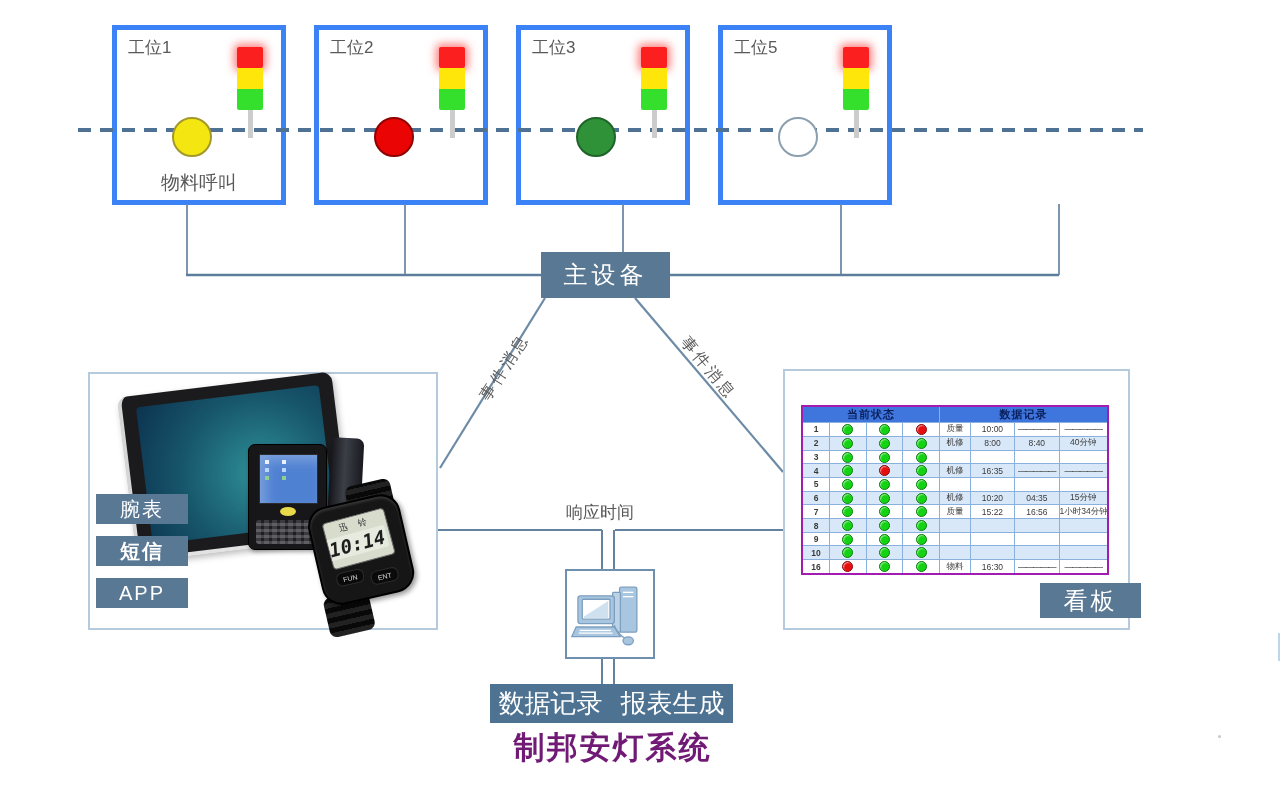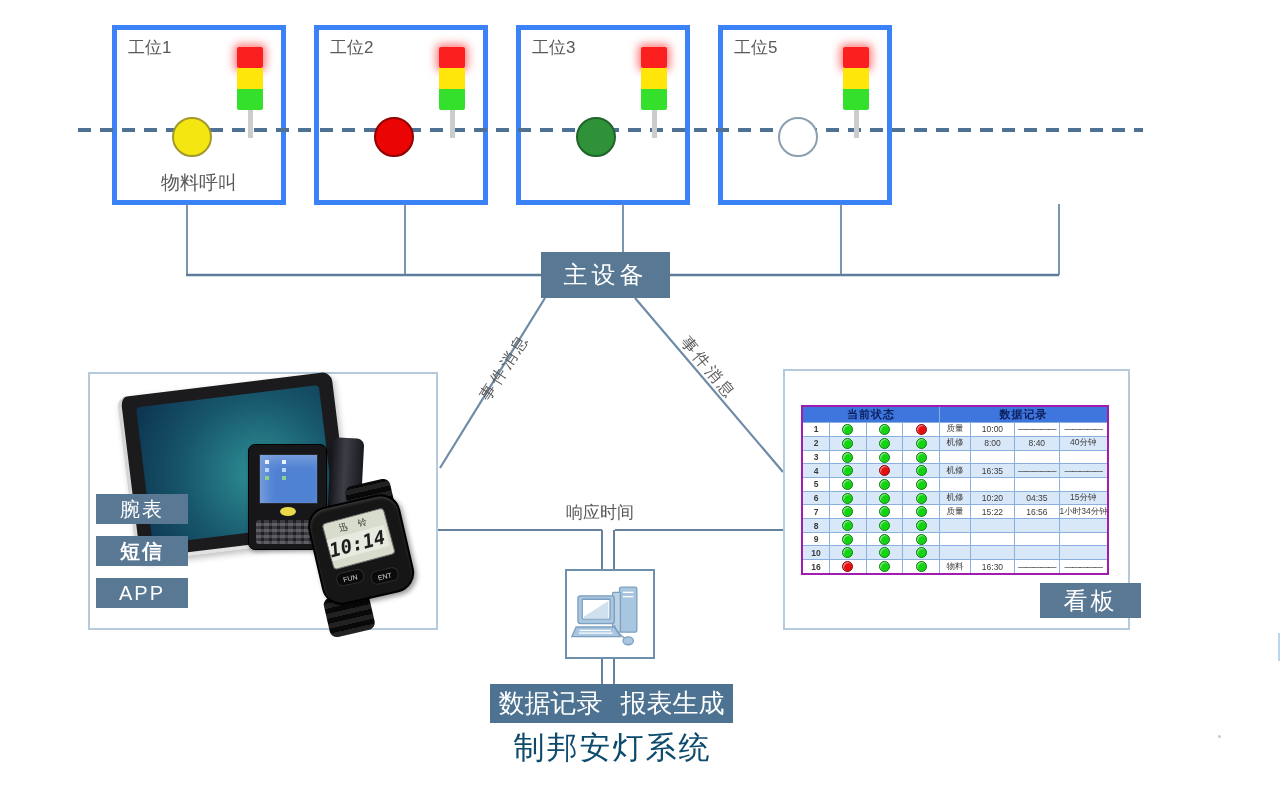--- a/index.html
+++ b/index.html
@@ -91,21 +91,21 @@
 
   #kanban-tag{position:absolute;left:1040px;top:583px;width:101px;height:35px;background:#597893;color:#fff;
        display:flex;align-items:center;justify-content:center;font-size:24px;letter-spacing:3px;z-index:3;}
 
   
   #server-box{position:absolute;left:565px;top:569px;width:90px;height:90px;background:#fff;
        border:2px solid #6f8fae;box-sizing:border-box;z-index:2;display:flex;align-items:center;justify-content:center;}
   #record-box{position:absolute;left:490px;top:684px;width:243px;height:39px;background:#4e7392;color:#fff;
        display:flex;align-items:center;justify-content:center;gap:18px;font-size:26px;z-index:2;}
   #sys-title{position:absolute;left:455px;top:727px;width:315px;text-align:center;font-size:31px;
-       font-weight:normal;color:#0c4a6e;letter-spacing:2px;z-index:2;}
+       font-weight:bold;color:#701a75;letter-spacing:2px;z-index:2;}
 
   
   #artifact-line{position:absolute;left:1278px;top:633px;width:2px;height:28px;background:#bcd6ec;}
   #artifact-dot{position:absolute;left:1218px;top:735px;width:3px;height:3px;border-radius:50%;background:#c7c7c7;}
 </style>
 </head>
 <body>
 
 <div id="canvas">
 

